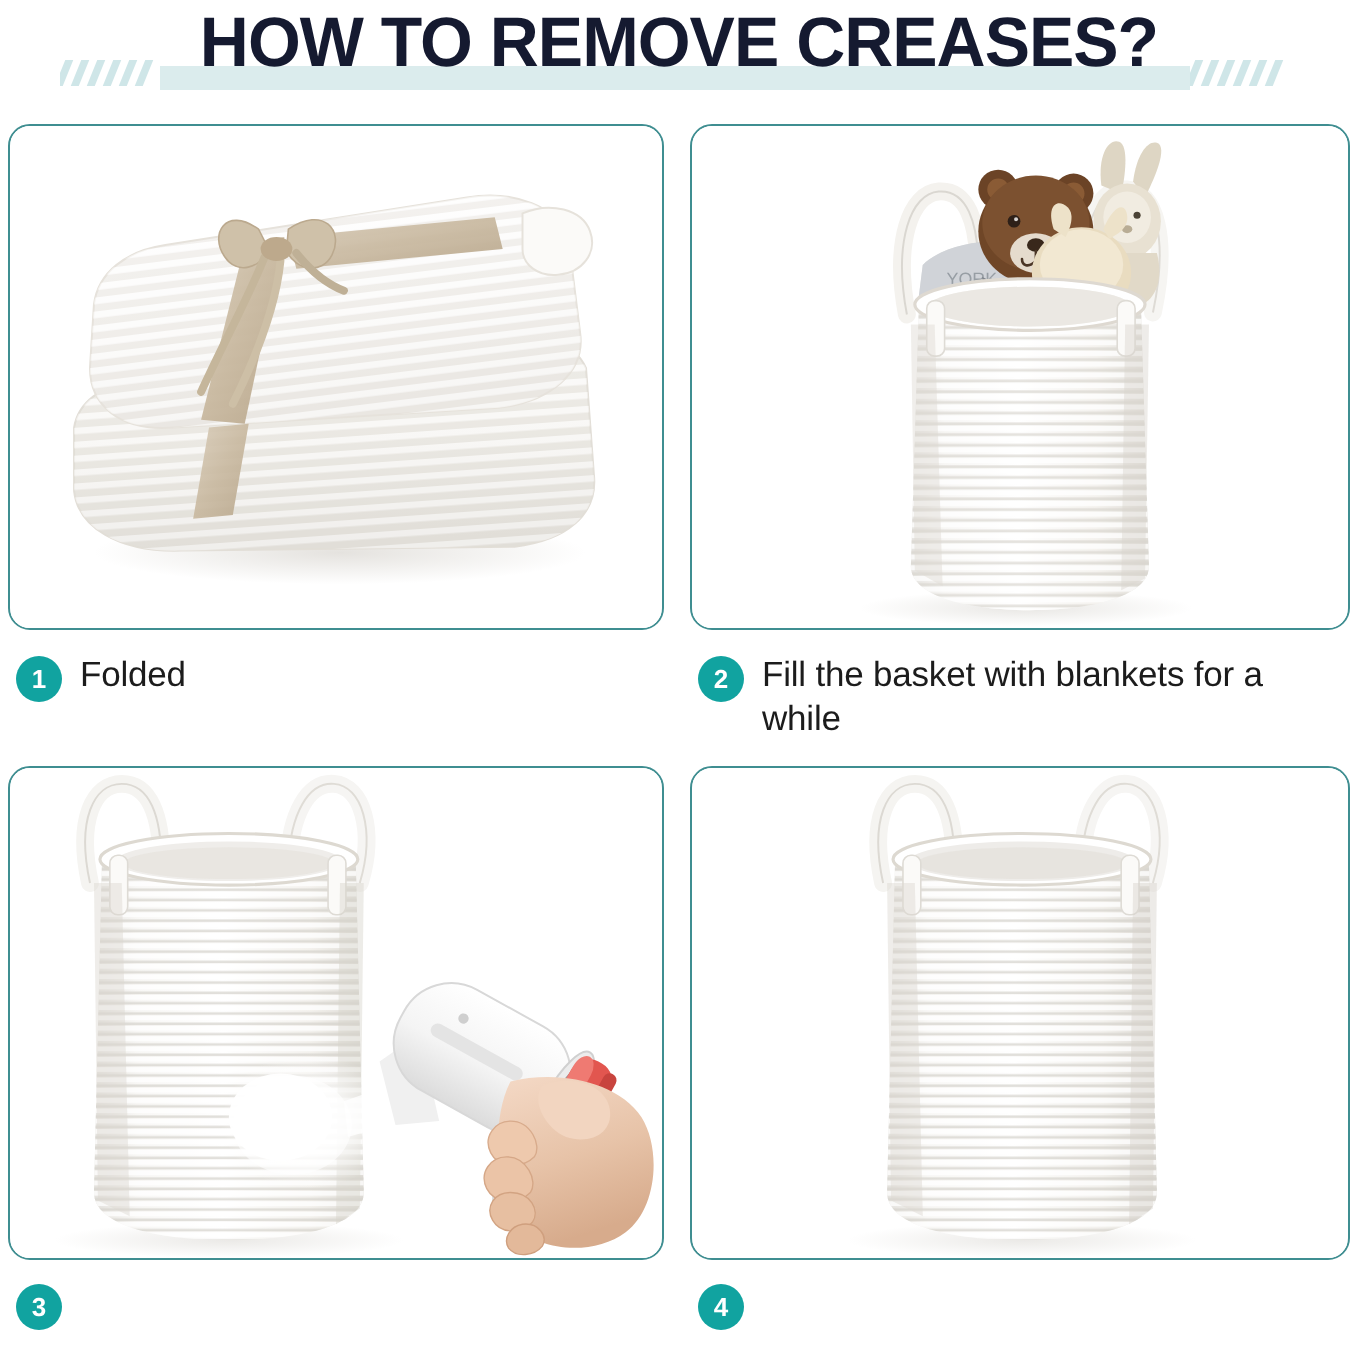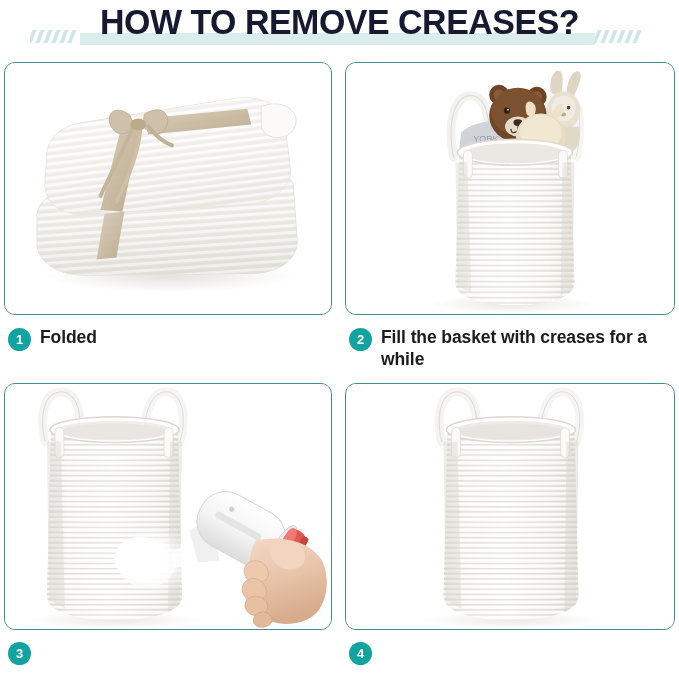--- a/index.html
+++ b/index.html
@@ -96,21 +96,21 @@
     font-size: 13px;
     font-weight: 700;
     line-height: 23px;
     text-align: center;
     margin-top: 2px;
   }
   .cap-text {
     font-size: 17.5px;
     line-height: 22px;
     color: #1c1c1c;
-    font-weight: 700;
+    font-weight: 400;
     letter-spacing: -0.1px;
   }
 
   
   .svgfill { width: 100%; height: 100%; display: block; }
 </style>
 </head>
 <body>
 
 <div id="page">
@@ -445,21 +445,21 @@
       </svg>
     </div>
   </div>
 
   <div class="caption c1">
     <div class="badge">1</div>
     <div class="cap-text">Folded</div>
   </div>
   <div class="caption c2">
     <div class="badge">2</div>
-    <div class="cap-text">Fill the basket with creases for a while</div>
+    <div class="cap-text">Fill the basket with blankets for a while</div>
   </div>
   <div class="caption c3">
     <div class="badge">3</div>
   </div>
   <div class="caption c4">
     <div class="badge">4</div>
   </div>
 
 </div>
 

